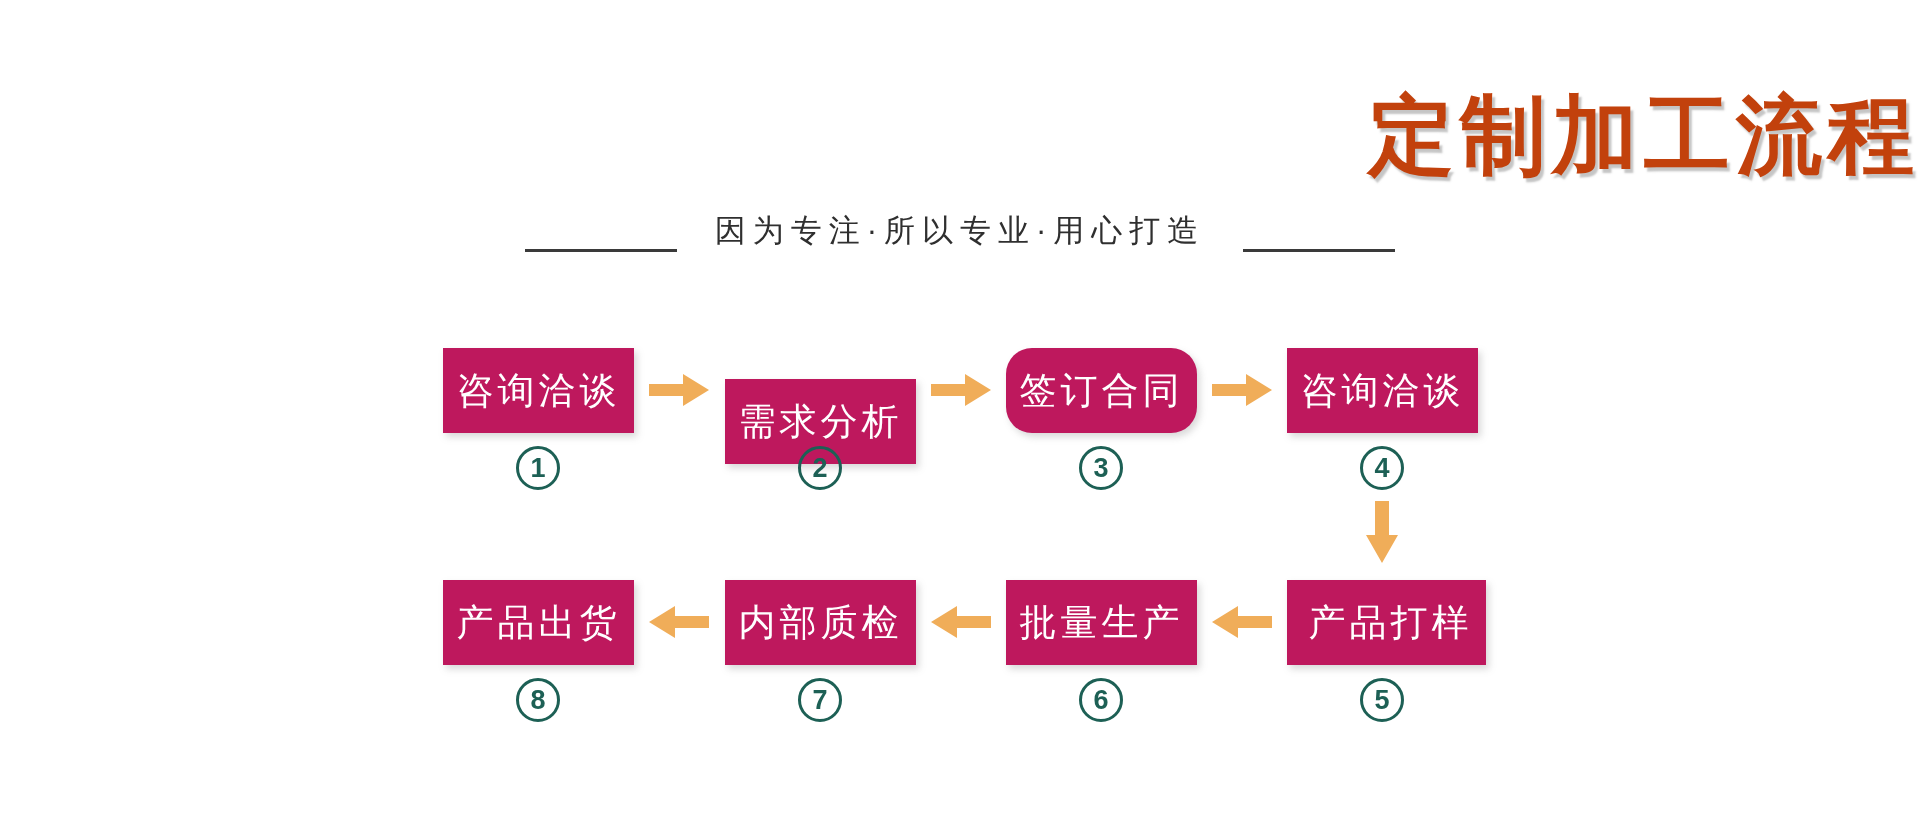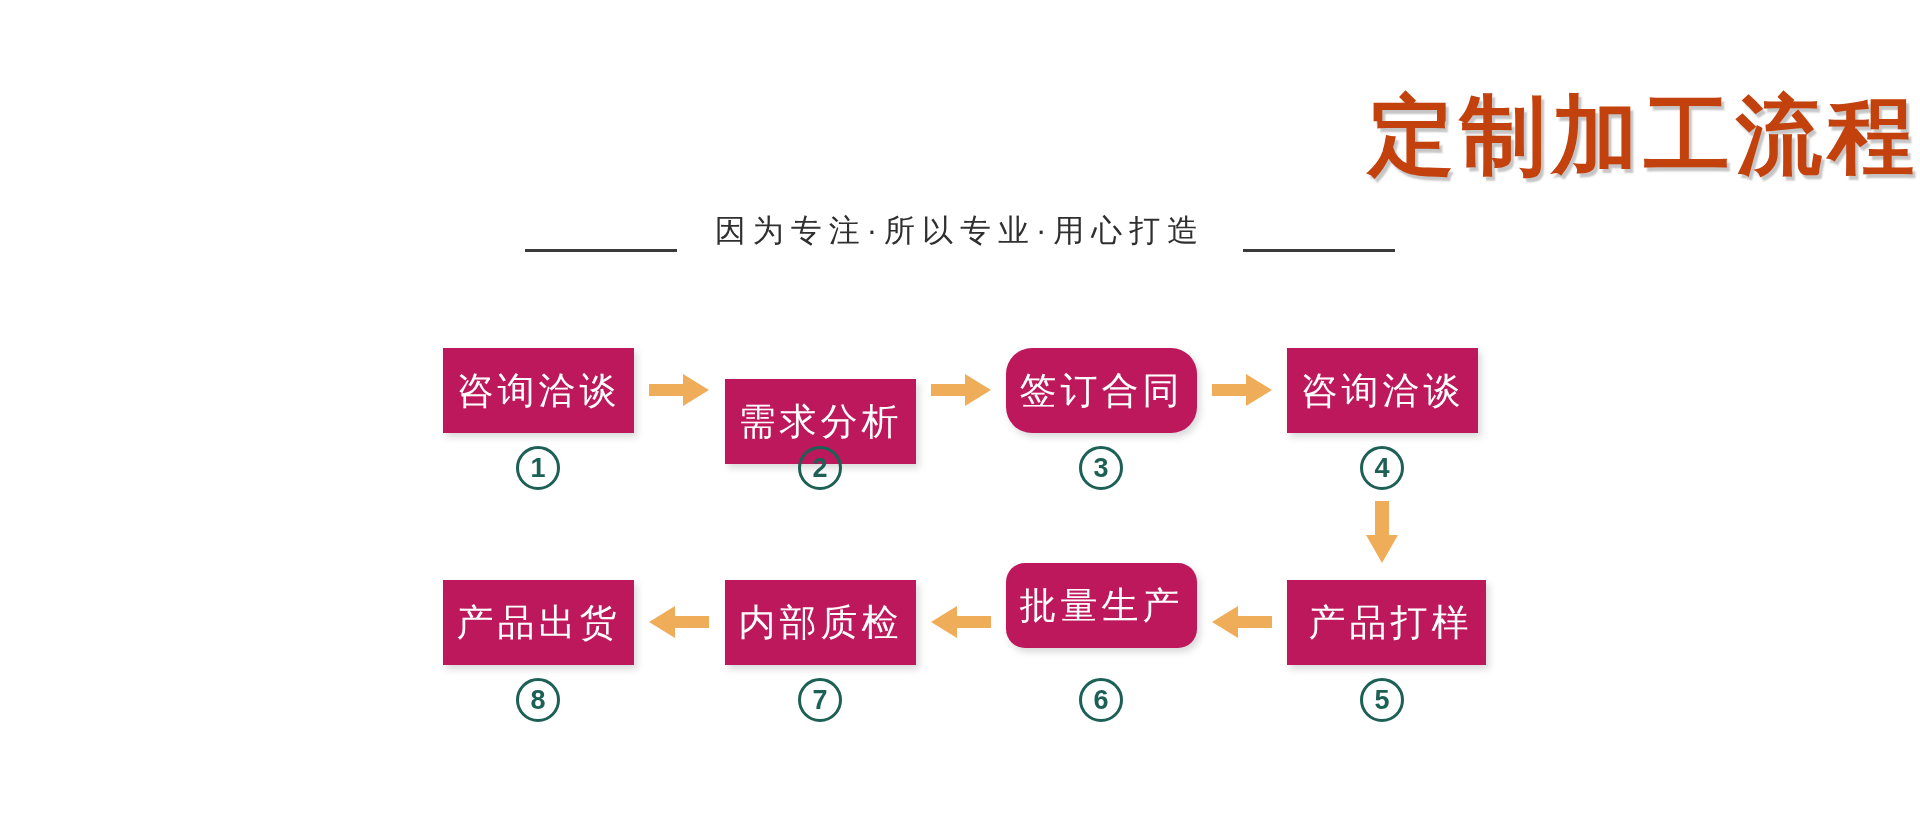--- a/index.html
+++ b/index.html
@@ -129,21 +129,21 @@
   </div>
 
   <div class="flow-arrow" style="left:1366px; top:501px;">
     <svg width="32" height="62" viewBox="0 0 32 62">
         <path d="M9 0 L23 0 L23 34 L32 34 L16 62 L0 34 L9 34 Z" fill="#F0AD59"></path>
       </svg>
   </div>
 
   <div class="step-box" style="left:725px; top:580px;">内部质检</div>
   <div class="step-box" style="left:443px; top:580px;">产品出货</div>
-  <div class="step-box" style="left:1006px; top:563px;border-radius:19px;">批量生产</div>
+  <div class="step-box" style="left:1006px; top:580px;">批量生产</div>
   <div class="step-box" style="left:1287px; top:580px;padding-left:8px;">产品打样</div>
 
   <div class="step-number" style="left:516px; top:678px;">8</div>
   <div class="step-number" style="left:798px; top:678px;">7</div>
   <div class="step-number" style="left:1079px; top:678px;">6</div>
   <div class="step-number" style="left:1360px; top:678px;">5</div>
 
   <div class="flow-arrow" style="left:649px; top:606px;">
     <svg width="60" height="32" viewBox="0 0 60 32">
         <path d="M60 10 L26 10 L26 0 L0 16 L26 32 L26 22 L60 22 Z" fill="#F0AD59"></path>

